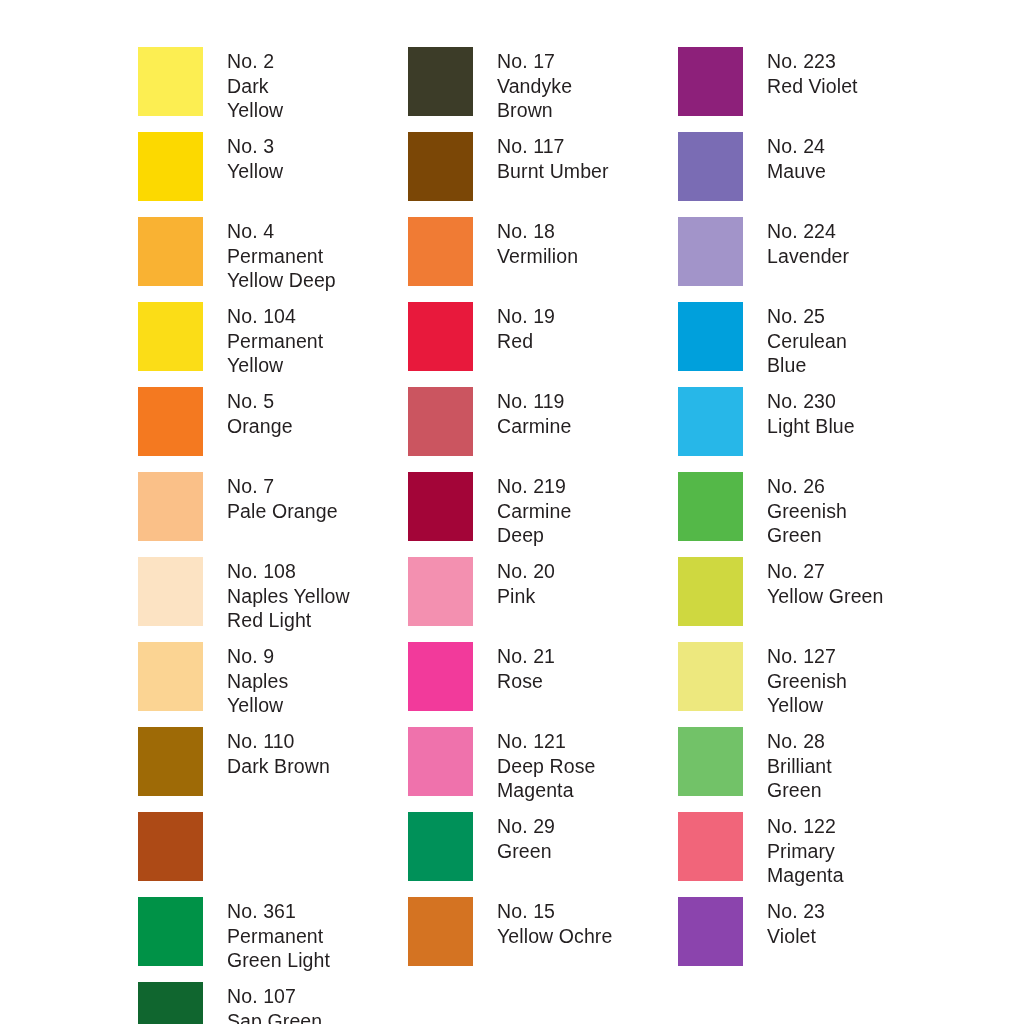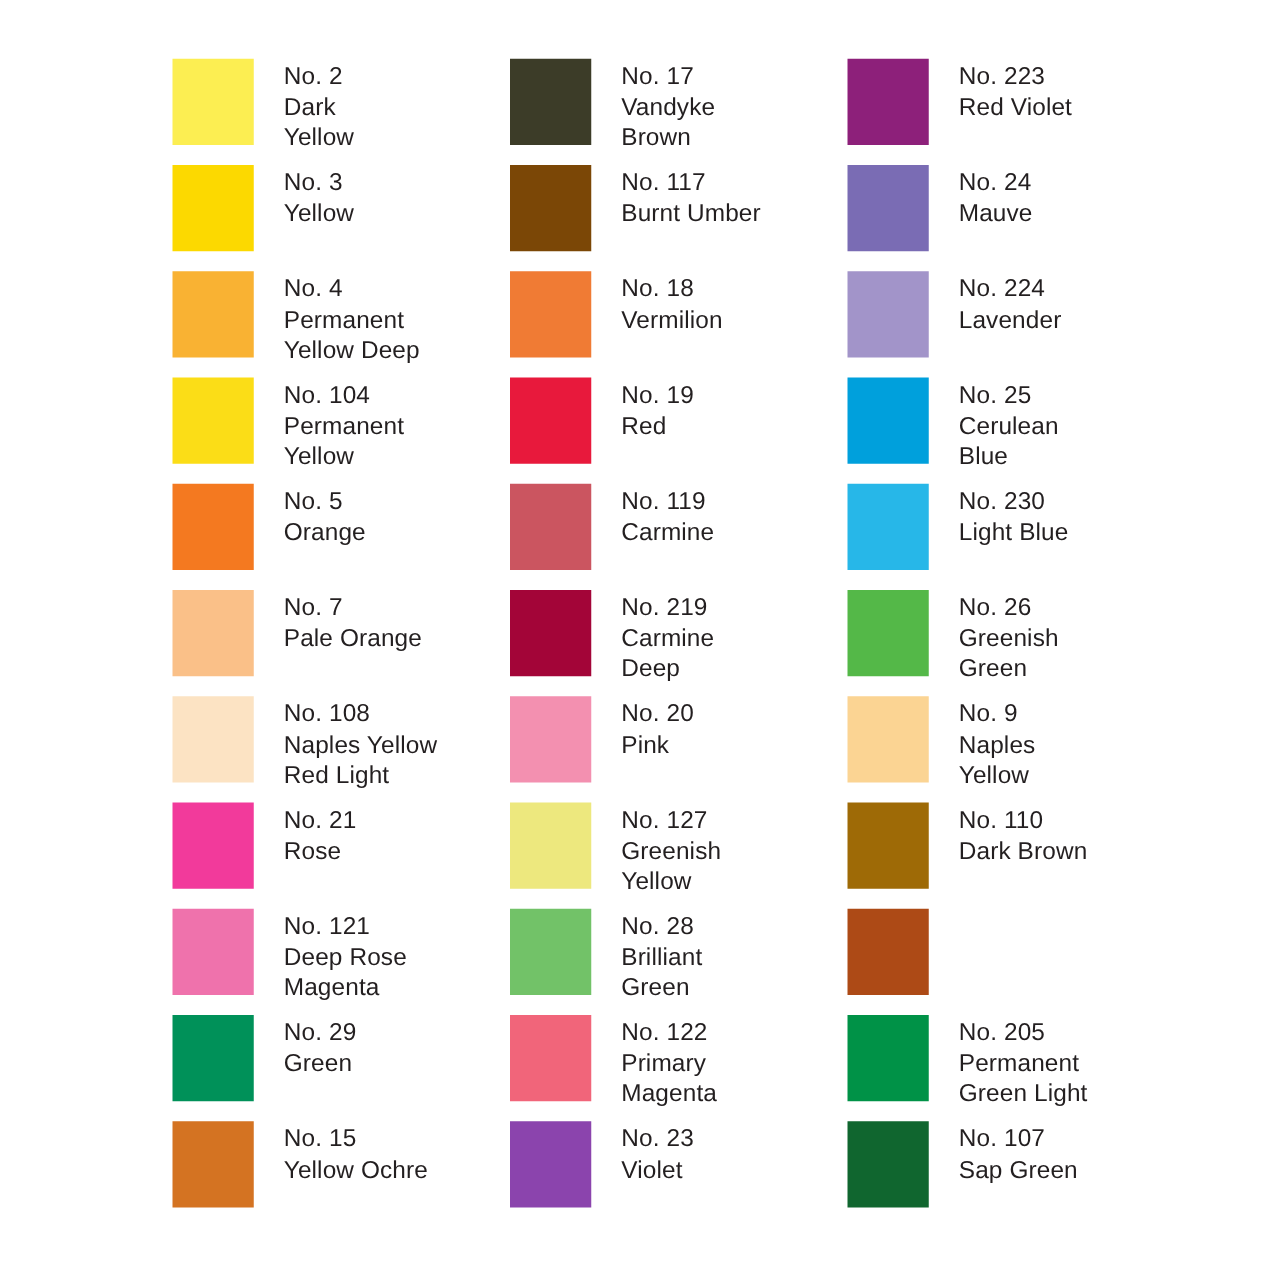--- a/index.html
+++ b/index.html
@@ -207,20 +207,27 @@
         </div>
       </div>
       <div class="swatch-row">
         <div class="swatch-chip" style="background-color: rgb(243, 144, 176);"></div>
         <div class="swatch-label">
           <span class="swatch-code">No. 20</span>
           <span class="swatch-name-line">Pink</span>
         </div>
       </div>
       <div class="swatch-row">
+        <div class="swatch-chip" style="background-color: rgb(207, 216, 64);"></div>
+        <div class="swatch-label">
+          <span class="swatch-code">No. 27</span>
+          <span class="swatch-name-line">Yellow Green</span>
+        </div>
+      </div>
+      <div class="swatch-row">
         <div class="swatch-chip" style="background-color: rgb(251, 212, 147);"></div>
         <div class="swatch-label">
           <span class="swatch-code">No. 9</span>
           <span class="swatch-name-line">Naples</span>
           <span class="swatch-name-line">Yellow</span>
         </div>
       </div>
       <div class="swatch-row">
         <div class="swatch-chip" style="background-color: rgb(242, 58, 155);"></div>
         <div class="swatch-label">
@@ -273,21 +280,21 @@
         <div class="swatch-chip" style="background-color: rgb(241, 101, 122);"></div>
         <div class="swatch-label">
           <span class="swatch-code">No. 122</span>
           <span class="swatch-name-line">Primary</span>
           <span class="swatch-name-line">Magenta</span>
         </div>
       </div>
       <div class="swatch-row">
         <div class="swatch-chip" style="background-color: rgb(0, 146, 71);"></div>
         <div class="swatch-label">
-          <span class="swatch-code">No. 205</span>
+          <span class="swatch-code">No. 361</span>
           <span class="swatch-name-line">Permanent</span>
           <span class="swatch-name-line">Green Light</span>
         </div>
       </div>
       <div class="swatch-row">
         <div class="swatch-chip" style="background-color: rgb(212, 115, 34);"></div>
         <div class="swatch-label">
           <span class="swatch-code">No. 15</span>
           <span class="swatch-name-line">Yellow Ochre</span>
         </div>

